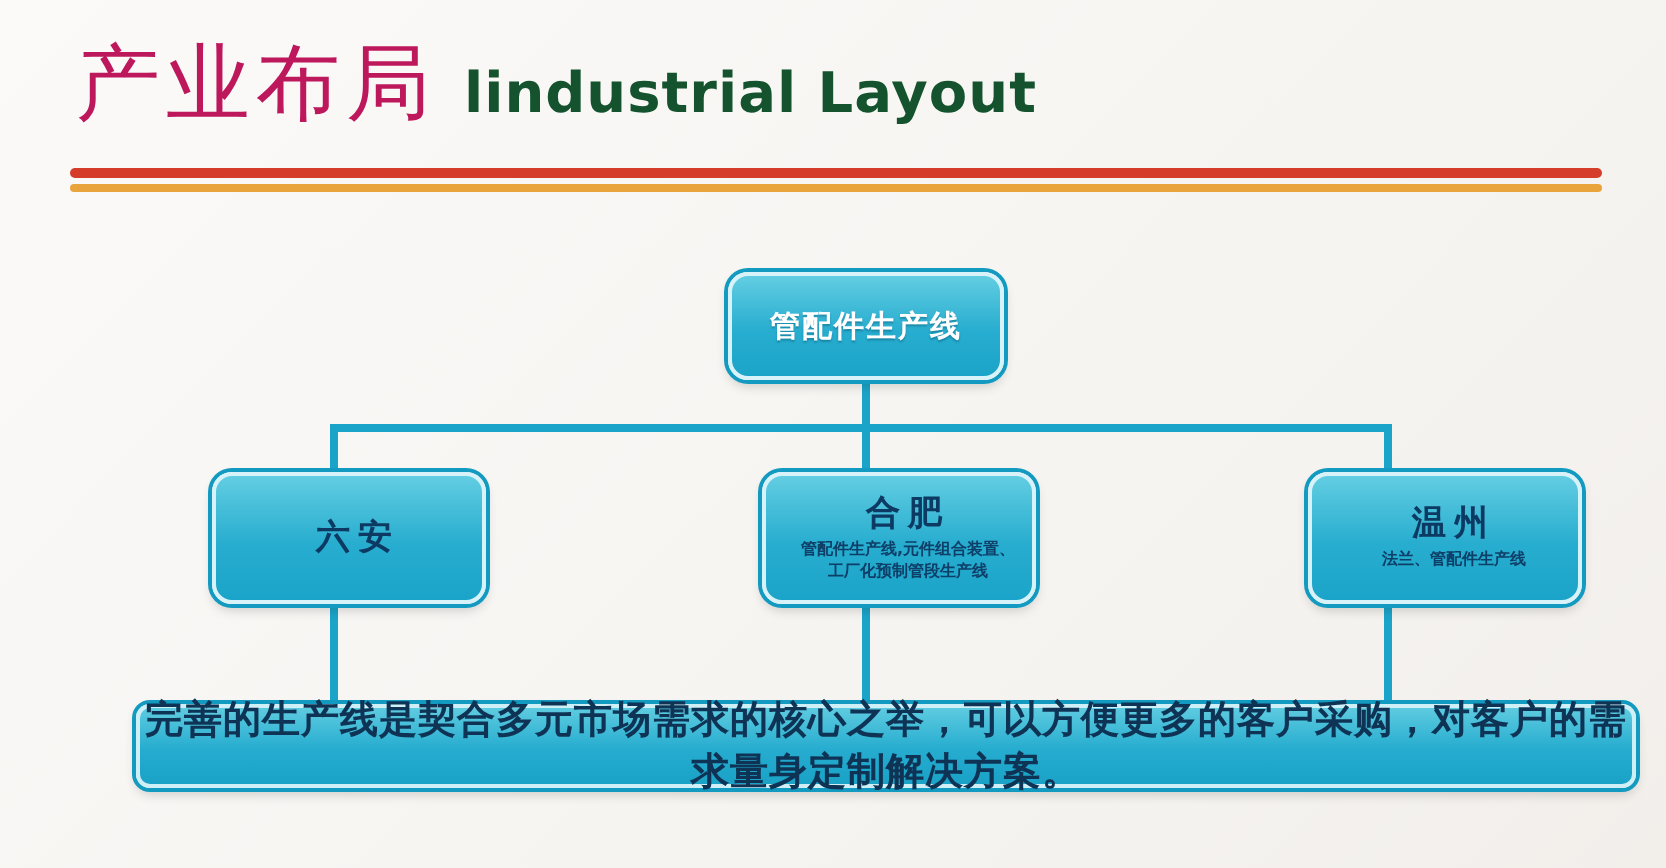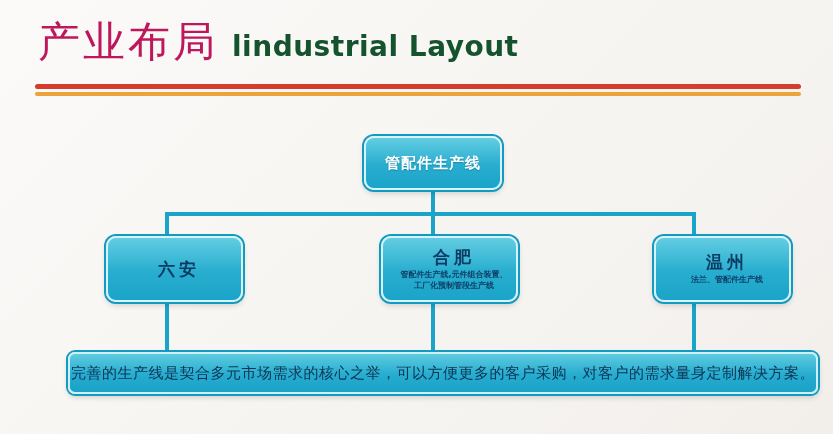--- a/index.html
+++ b/index.html
@@ -123,22 +123,22 @@
     border-radius: 7px;
     background: linear-gradient(180deg, #5ecbe0 0%, #25accf 55%, #1aa2c7 100%);
     border: 2px solid #cfeff6;
     box-shadow: 0 0 0 2px #139ac0, 0 3px 6px rgba(0,0,0,0.18);
     display: flex;
     align-items: center;
     justify-content: center;
     text-align: center;
   }
   .summary-text {
-    font-size: 15px;
-    font-weight: 400;
+    font-size: 19px;
+    font-weight: 700;
     color: #0e3354;
     letter-spacing: 0.5px;
   }
 </style>
 </head>
 <body>
 
 <div class="header">
   <span class="title-cn">产业布局</span>
   <span class="title-en">lindustrial Layout</span>

